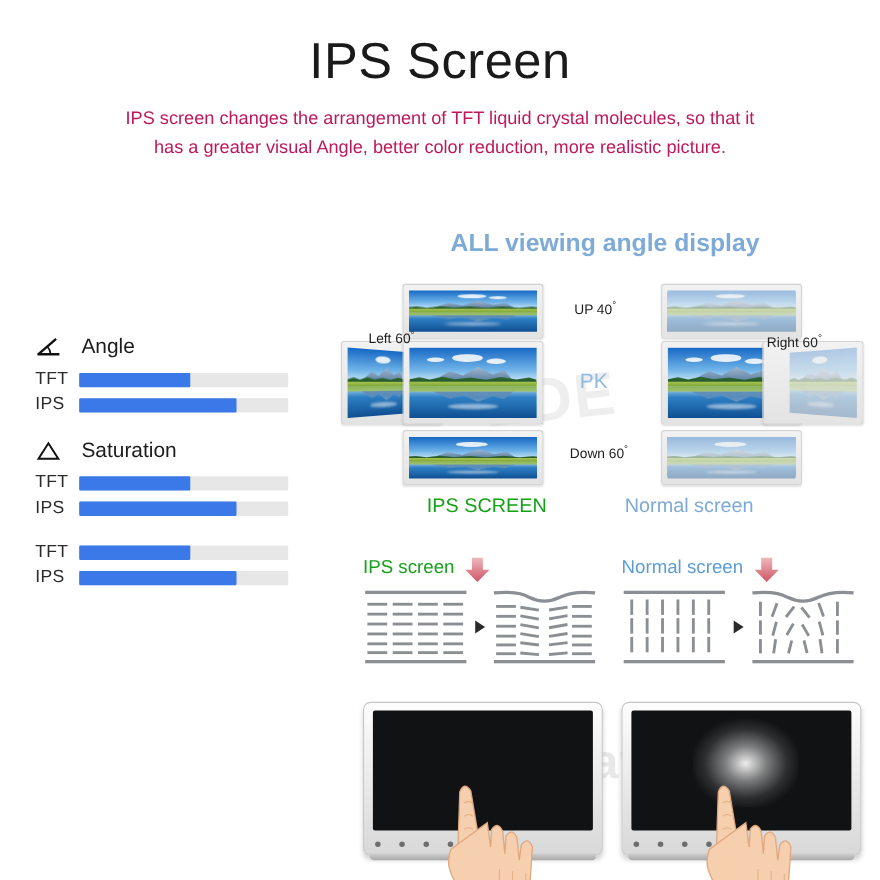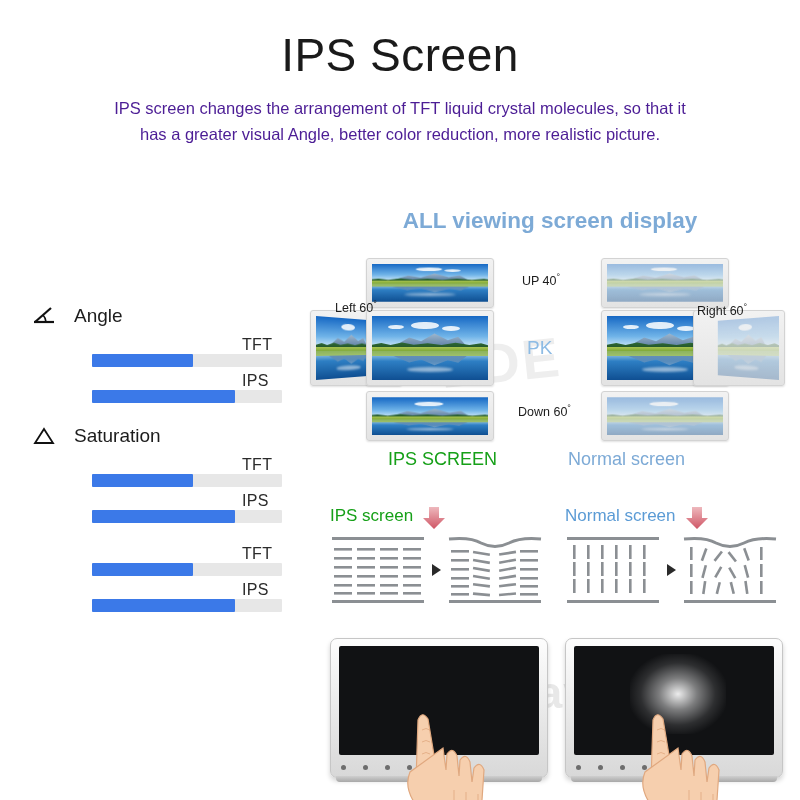--- a/index.html
+++ b/index.html
@@ -12,32 +12,32 @@
   .page { position: relative; width: 800px; height: 800px; background: #fff; }
 
   
   .title {
     position: absolute; top: 28px; left: 0; width: 800px;
     text-align: center; font-size: 46px; color: #1a1a1a;
     letter-spacing: .5px; font-weight: 400;
   }
   .subtitle {
     position: absolute; top: 96px; left: 100px; width: 600px;
-    text-align: center; font-size: 16.5px; color: #4c1d95;
+    text-align: center; font-size: 16.5px; color: #be185d;
     line-height: 1.55;
   }
 
   
   .metrics { position: absolute; left: 32px; top: 305px; width: 250px; }
   .metric { margin-bottom: 22px; }
   .metric-head { display: flex; align-items: center; gap: 18px; margin-bottom: 9px; }
   .metric-name { font-size: 19px; color: #1c1c1c; }
   .m-icon { width: 24px; height: 22px; display: block; flex: 0 0 auto; }
 
-  .bar-row { display: flex; align-items: flex-end; margin-bottom: 5px; flex-direction: column; }
+  .bar-row { display: flex; align-items: center; margin-bottom: 5px; }
   .bar-label {
     width: 40px; font-size: 16px; color: #2b2b2b; letter-spacing: .3px;
   }
   .bar-track {
     position: relative; width: 190px; height: 13px;
     background: #e7e7e7; border-radius: 1px;
   }
   .bar-fill {
     position: absolute; left: 0; top: 0; height: 100%;
     background: #3b79e8; border-radius: 1px;
@@ -234,21 +234,21 @@
       </div>
       <div class="bar-row">
         <span class="bar-label">IPS</span>
         <div class="bar-track">
           <div class="bar-fill" style="width: 75%;"></div>
         </div>
       </div>
     </div>
   </div>
 
-  <div class="va-heading">ALL viewing screen display</div>
+  <div class="va-heading">ALL viewing angle display</div>
 
   <div class="wm1">EDE</div>
 
   <div class="cross ips">
     <div class="scr up">
       <div class="pic">
           <div class="land persp-up">
         <div class="sky"></div>
         <div class="cloud" style="left:38%;top:10%;width:22%;height:11%"></div>
         <div class="cloud" style="left:62%;top:16%;width:14%;height:8%"></div>

